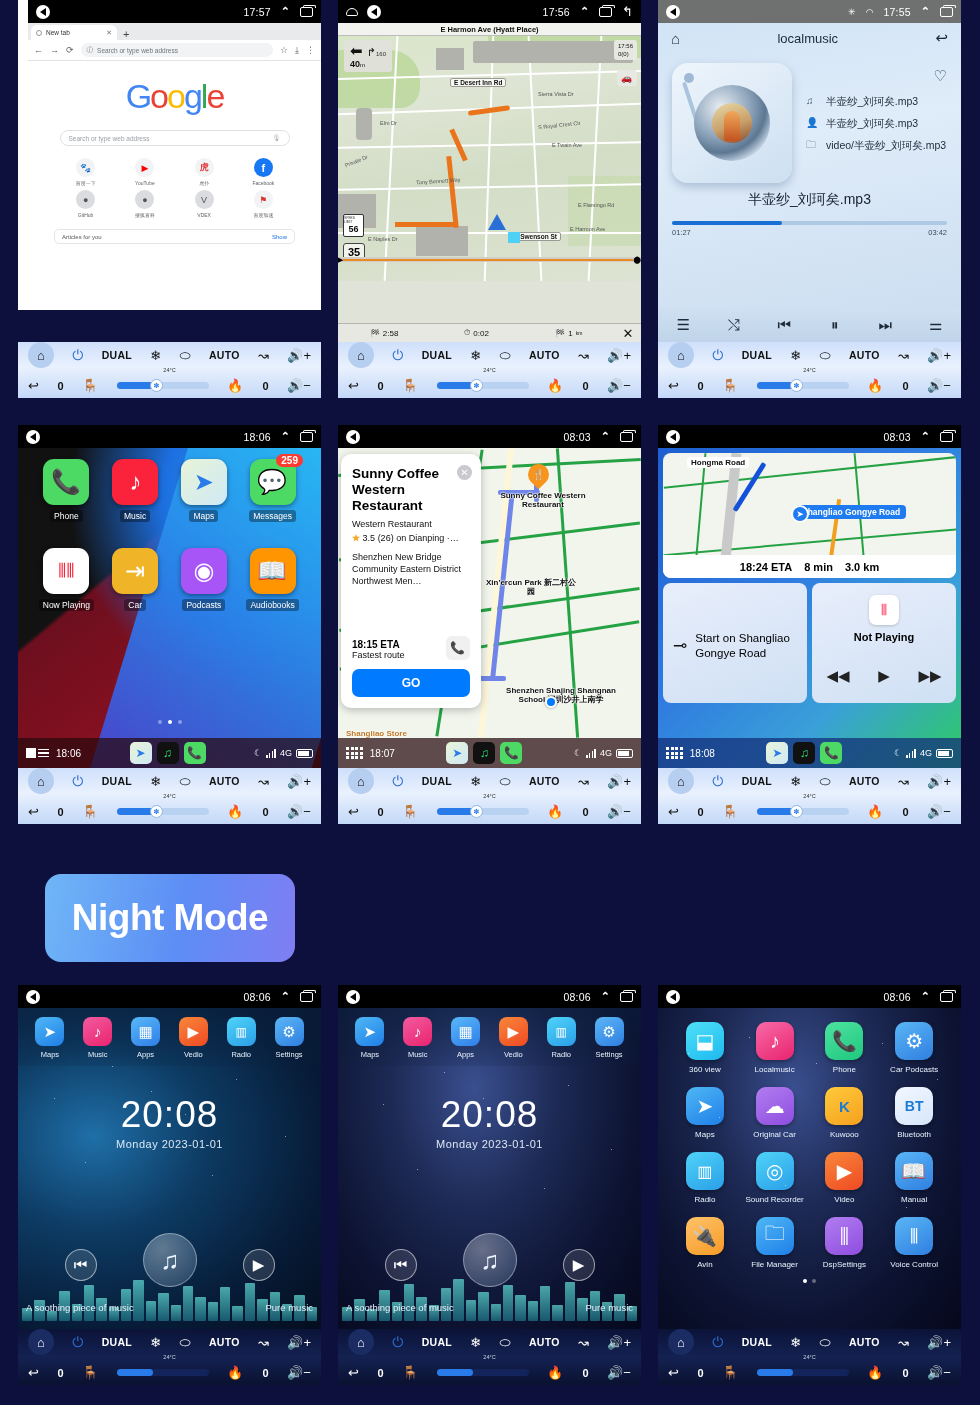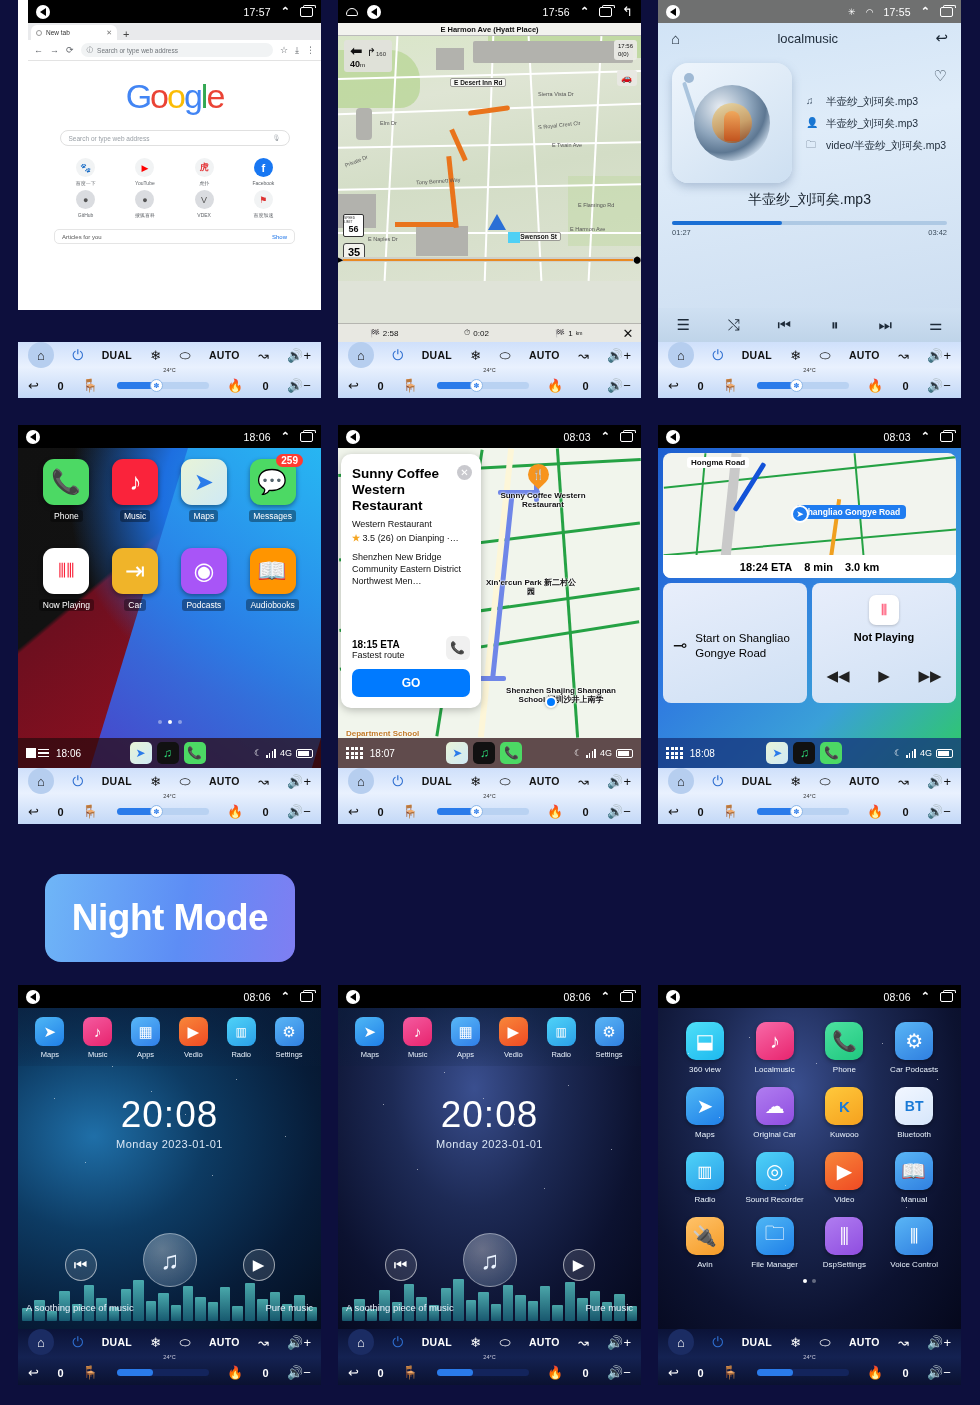--- a/index.html
+++ b/index.html
@@ -793,21 +793,21 @@
         <div class="ablue" style="left:122px;top:226px;width:5px;height:22px;"></div>
         <div class="ablue" style="left:160px;top:42px;width:42px;height:5px;"></div>
         <div class="ablue" style="left:196px;top:32px;width:5px;height:22px;"></div>
         <div class="alabel" style="left:150px;top:43px;width:110px;">Sunny Coffee Western Restaurant</div>
         <div class="apin" style="left:190px;top:16px;">
             <span>🍴</span>
           </div>
         <div class="alabel" style="left:148px;top:130px;width:90px;">Xin'ercun Park 新二村公园</div>
         <div class="alabel" style="left:168px;top:238px;width:110px;">Shenzhen Shajing Shangnan School 深圳沙井上南学</div>
         <div class="ablue-dot" style="left:207px;top:248px;"></div>
-        <div class="alabel" style="left:8px;bottom:30px;width:120px;color:#c07a28;text-align:left;">Department School</div>
+        <div class="alabel" style="left:8px;bottom:30px;width:120px;color:#c07a28;text-align:left;">Shangliao Store</div>
 
         <div class="acard">
           <div class="close">✕</div>
           <h3>Sunny Coffee Western Restaurant</h3>
           <div class="sub">Western Restaurant</div>
           <div class="rat"><b>★</b> <span>3.5</span> <span>(26) on Dianping ·…</span></div>
           <div class="addr">Shenzhen New Bridge Community Eastern District Northwest Men…</div>
           <div class="eta">18:15 ETA</div>
           <div class="fast">Fastest route</div>
           <div class="phone">📞</div>

